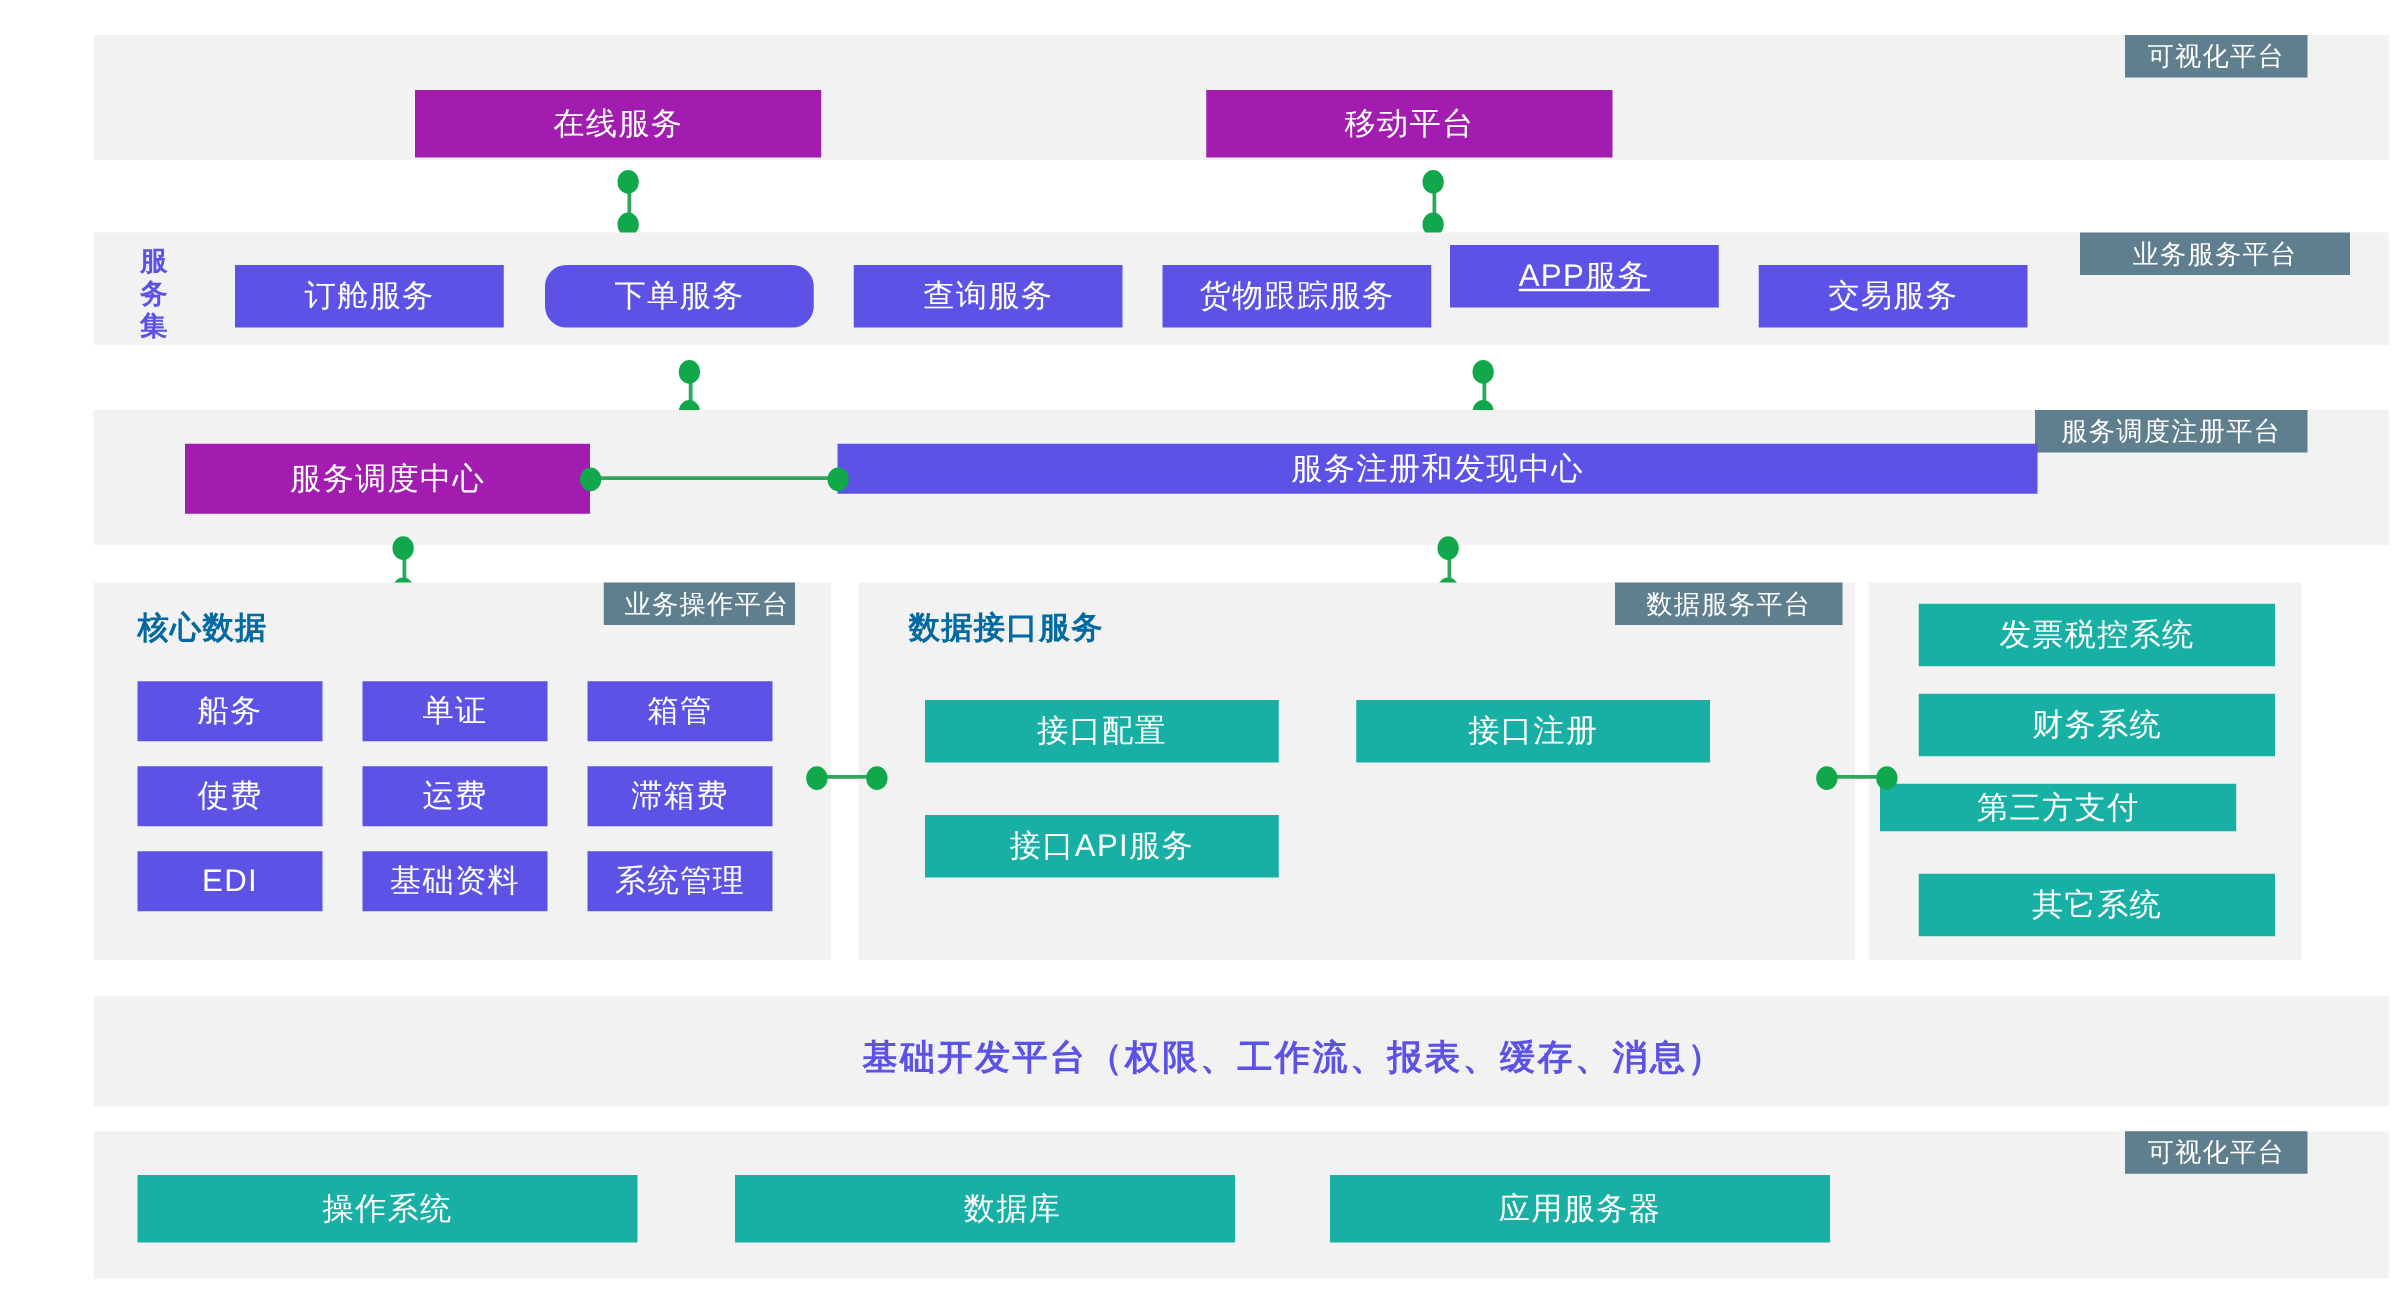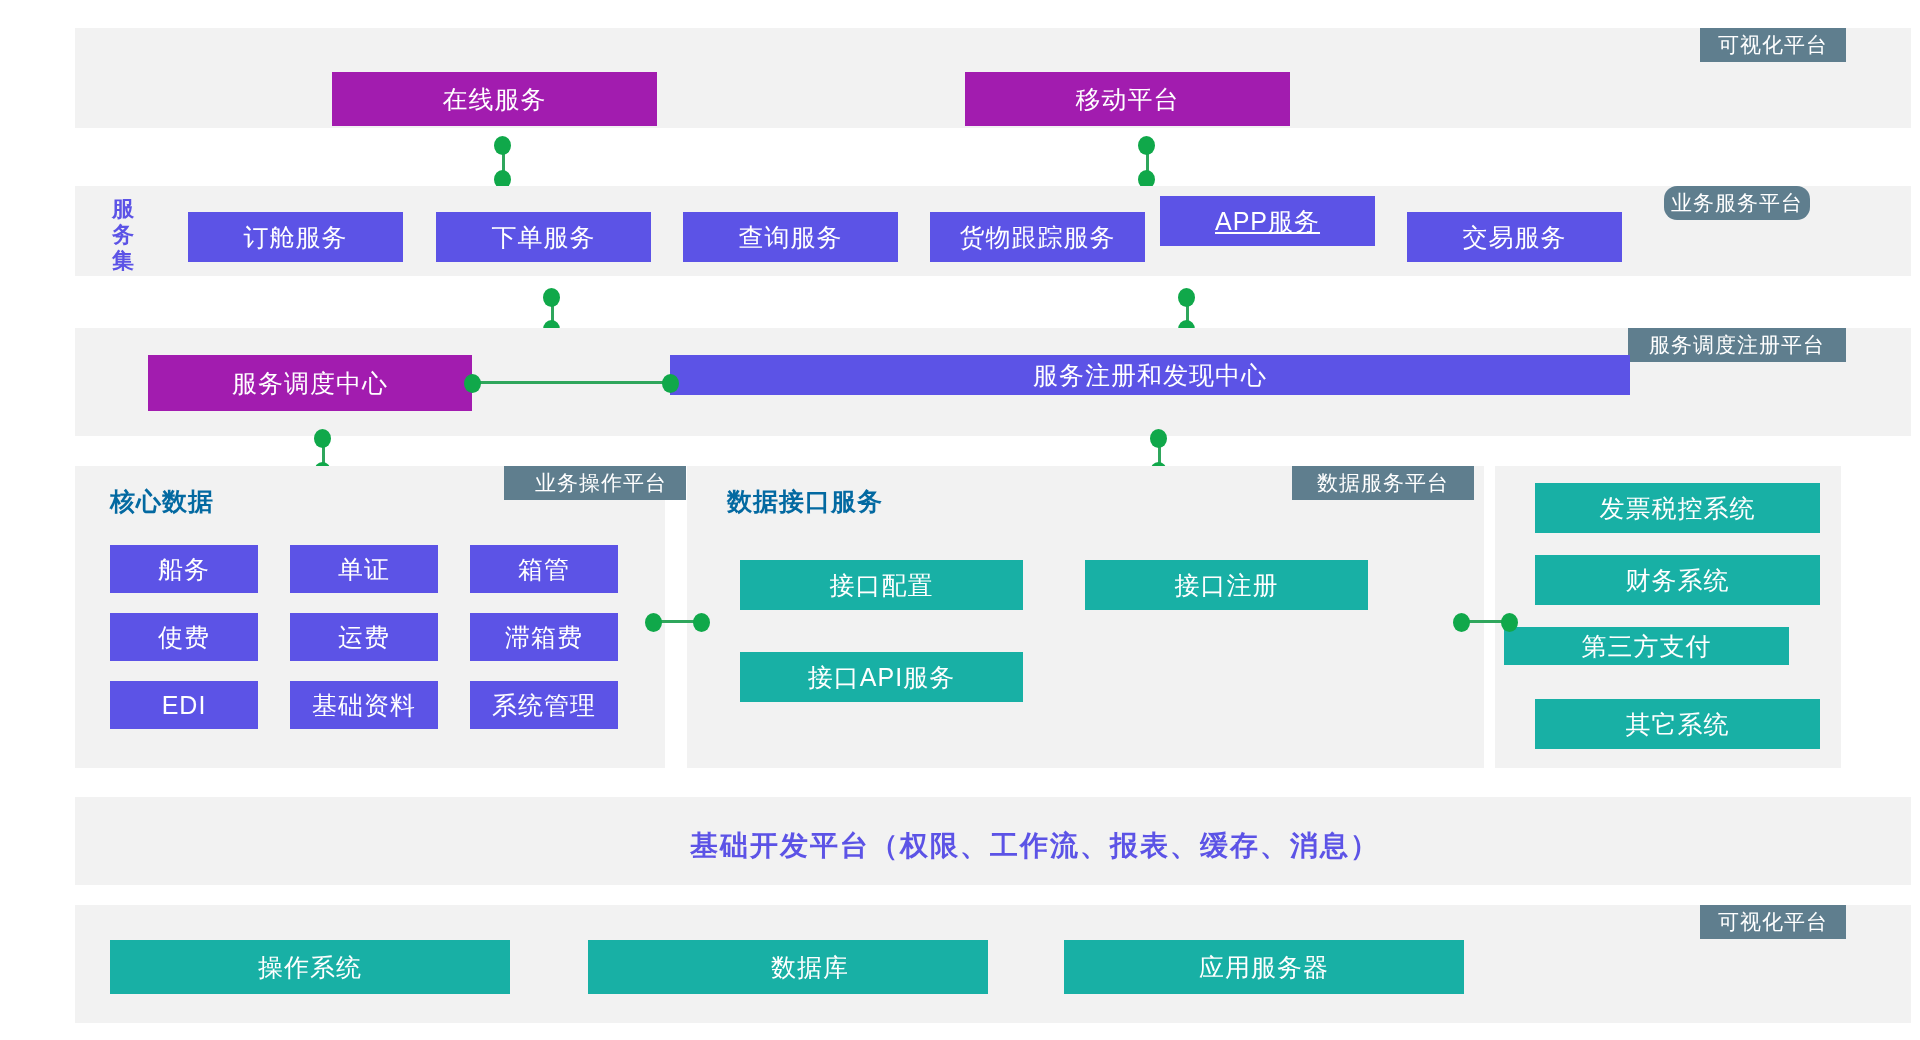--- a/index.html
+++ b/index.html
@@ -50,30 +50,30 @@
 
   <div class="vline" style="left:502px;top:140px;height:44px;"></div>
   <div class="dot" style="left:494px;top:136px;"></div>
   <div class="dot" style="left:494px;top:170px;"></div>
 
   <div class="vline" style="left:1146px;top:140px;height:44px;"></div>
   <div class="dot" style="left:1138px;top:136px;"></div>
   <div class="dot" style="left:1138px;top:170px;"></div>
 
   <div class="band" style="left:75px;top:186px;width:1836px;height:90px;"></div>
-  <div class="tag" style="left:1664px;top:186px;width:146px;border-radius:13px;">业务服务平台</div>
+  <div class="tag" style="left:1664px;top:186px;width:216px;">业务服务平台</div>
 
   <div class="vlabel" style="left:110px;top:196px;">
     <div>服</div>
     <div>务</div>
     <div>集</div>
   </div>
 
   <div class="node purple" style="left:188px;top:212px;width:215px;height:50px;">订舱服务</div>
-  <div class="node purple" style="left:436px;top:212px;width:215px;height:50px;">下单服务</div>
+  <div class="node purple" style="left:436px;top:212px;width:215px;height:50px;border-radius:17px;">下单服务</div>
   <div class="node purple" style="left:683px;top:212px;width:215px;height:50px;">查询服务</div>
   <div class="node purple" style="left:930px;top:212px;width:215px;height:50px;">货物跟踪服务</div>
   <div class="node purple" style="left:1160px;top:196px;width:215px;height:50px;text-decoration:underline;">APP服务</div>
   <div class="node purple" style="left:1407px;top:212px;width:215px;height:50px;">交易服务</div>
 
   <div class="vline" style="left:551px;top:292px;height:40px;"></div>
   <div class="dot" style="left:543px;top:288px;"></div>
   <div class="dot" style="left:543px;top:320px;"></div>
 
   <div class="vline" style="left:1186px;top:292px;height:40px;"></div>
@@ -92,21 +92,21 @@
 
   <div class="vline" style="left:322px;top:434px;height:40px;"></div>
   <div class="dot" style="left:314px;top:429px;"></div>
   <div class="dot" style="left:314px;top:462px;"></div>
 
   <div class="vline" style="left:1158px;top:434px;height:40px;"></div>
   <div class="dot" style="left:1150px;top:429px;"></div>
   <div class="dot" style="left:1150px;top:462px;"></div>
 
   <div class="band" style="left:75px;top:466px;width:590px;height:302px;"></div>
-  <div class="tag" style="left:504px;top:466px;width:182px;padding-left:24px;">业务操作平台</div>
+  <div class="tag" style="left:483px;top:466px;width:153px;padding-left:24px;">业务操作平台</div>
   <div class="sec-head" style="left:110px;top:485px;">核心数据</div>
 
   <div class="node purple" style="left:110px;top:545px;width:148px;height:48px;">船务</div>
   <div class="node purple" style="left:290px;top:545px;width:148px;height:48px;">单证</div>
   <div class="node purple" style="left:470px;top:545px;width:148px;height:48px;">箱管</div>
 
   <div class="node purple" style="left:110px;top:613px;width:148px;height:48px;">使费</div>
   <div class="node purple" style="left:290px;top:613px;width:148px;height:48px;">运费</div>
   <div class="node purple" style="left:470px;top:613px;width:148px;height:48px;">滞箱费</div>
 

